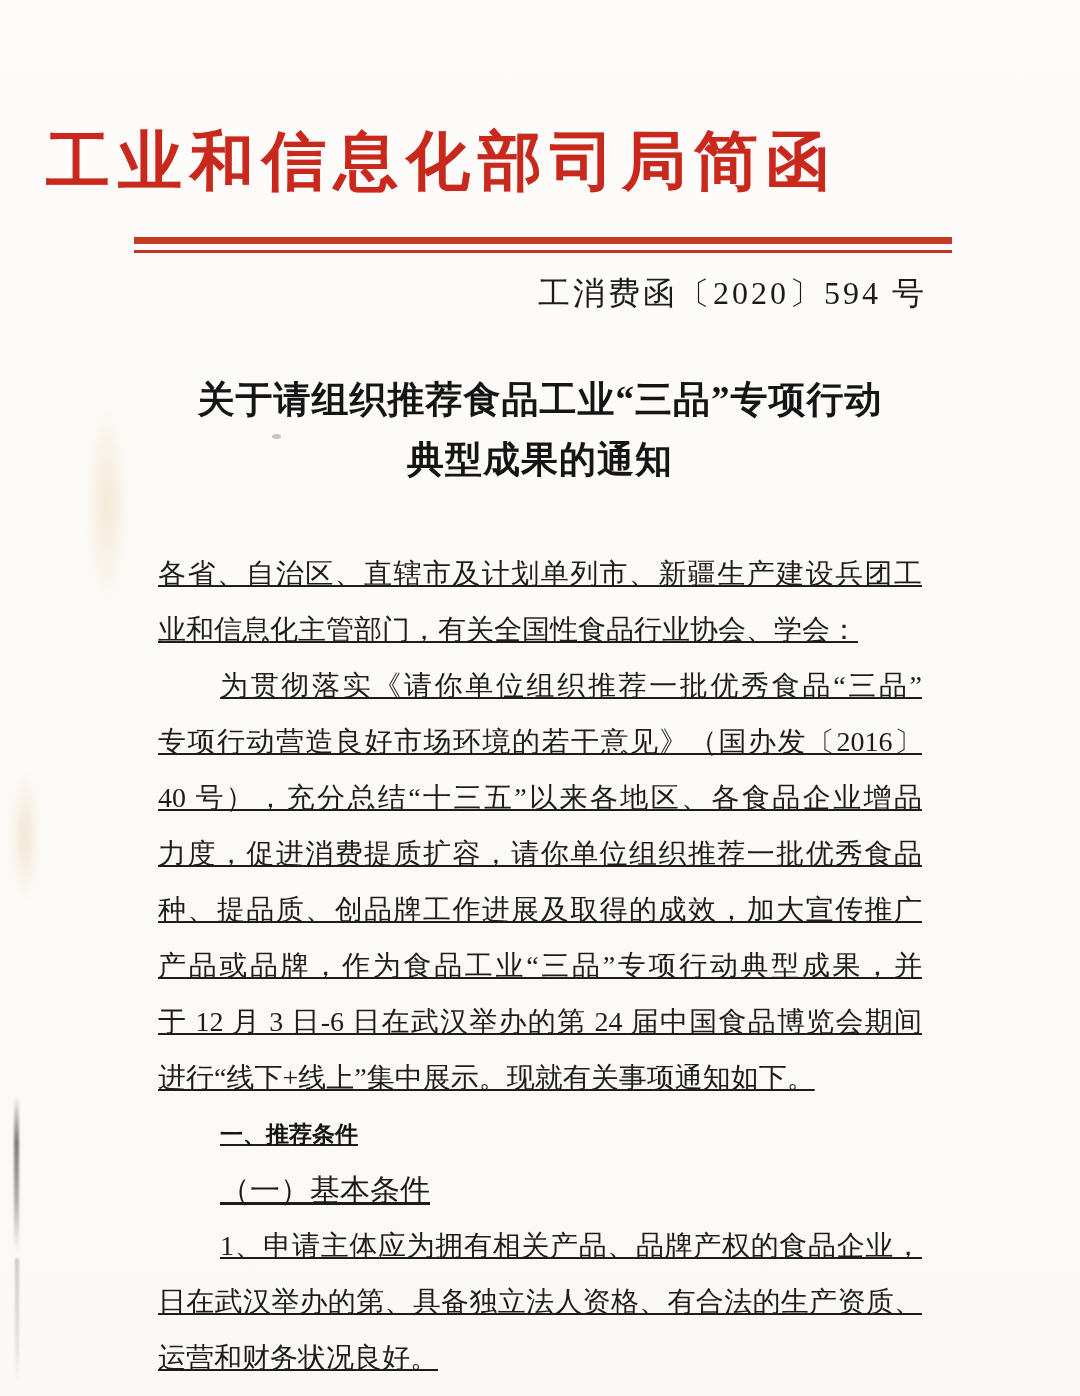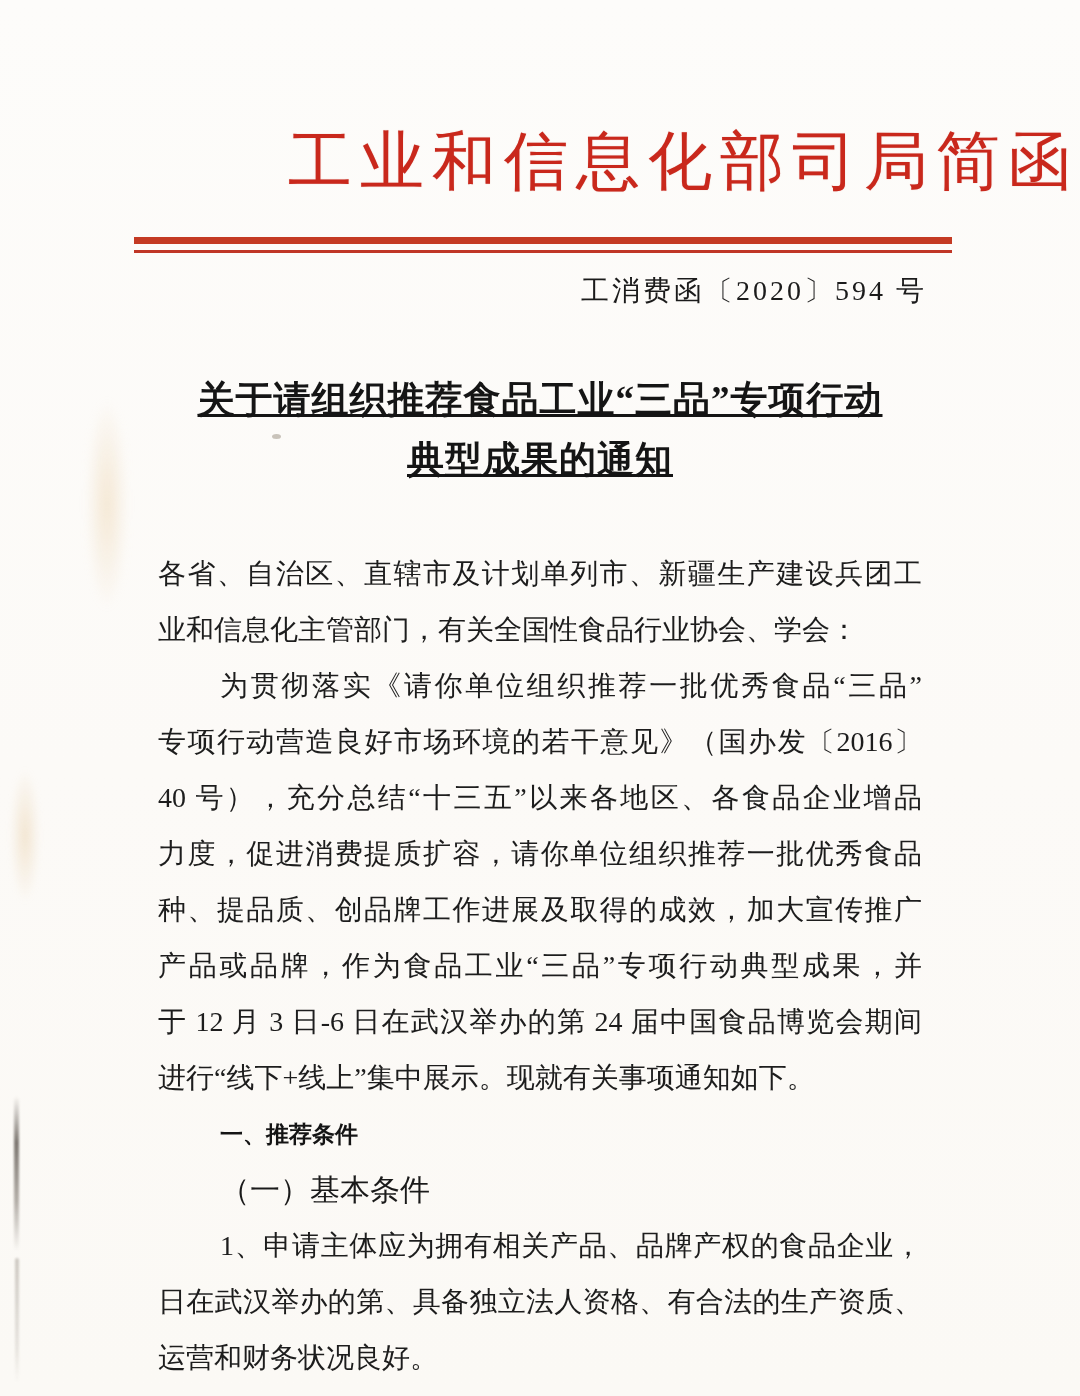--- a/index.html
+++ b/index.html
@@ -9,70 +9,71 @@
     height: 1396px;
     overflow: hidden;
     background: linear-gradient(180deg, #fdfcfa 0%, #fcfaf7 55%, #fbf9f5 100%);
     font-family: "Liberation Serif", "DejaVu Serif", serif;
     color: #202020;
   }
 
   .agency-title {
     position: absolute;
     top: 118px; left: 0; right: 0;
-    text-align: right;
+    text-align: left;
     font-size: 64px;
-    font-weight: 400;
+    font-weight: 700;
     letter-spacing: 8px;
     color: #c9281c;
     text-shadow: 0 0 1px rgba(180, 30, 20, 0.35);
     white-space: nowrap;
+    padding-left: 46px;
   }
 
   .rule-thick {
     position: absolute;
     top: 237px; left: 134px;
     width: 818px; height: 7px;
     background: #c43a23;
   }
   .rule-thin {
     position: absolute;
     top: 250px; left: 134px;
     width: 818px; height: 3px;
     background: #c03626;
   }
 
   .doc-number {
     position: absolute;
     top: 272px; right: 153px;
-    font-size: 28px;
+    font-size: 32px;
     letter-spacing: 3px;
     color: #1b1b1b;
     white-space: nowrap;
     margin-left: 32px;
   }
 
   .doc-title {
     position: absolute;
     top: 370px; left: 0; right: 0;
     text-align: center;
     font-weight: 700;
     font-size: 37px;
     line-height: 60px;
     letter-spacing: 1px;
     color: #151515;
-    text-decoration: underline;
   }
 
   .body-block {
     position: absolute;
     top: 546px; left: 158px;
     width: 764px;
     font-size: 28px;
     color: #1d1d1d;
+    text-decoration: underline;
   }
   .line {
     height: 56px;
     line-height: 56px;
     white-space: nowrap;
     overflow: visible;
   }
   .fill {
     white-space: normal;
     text-align: justify;

